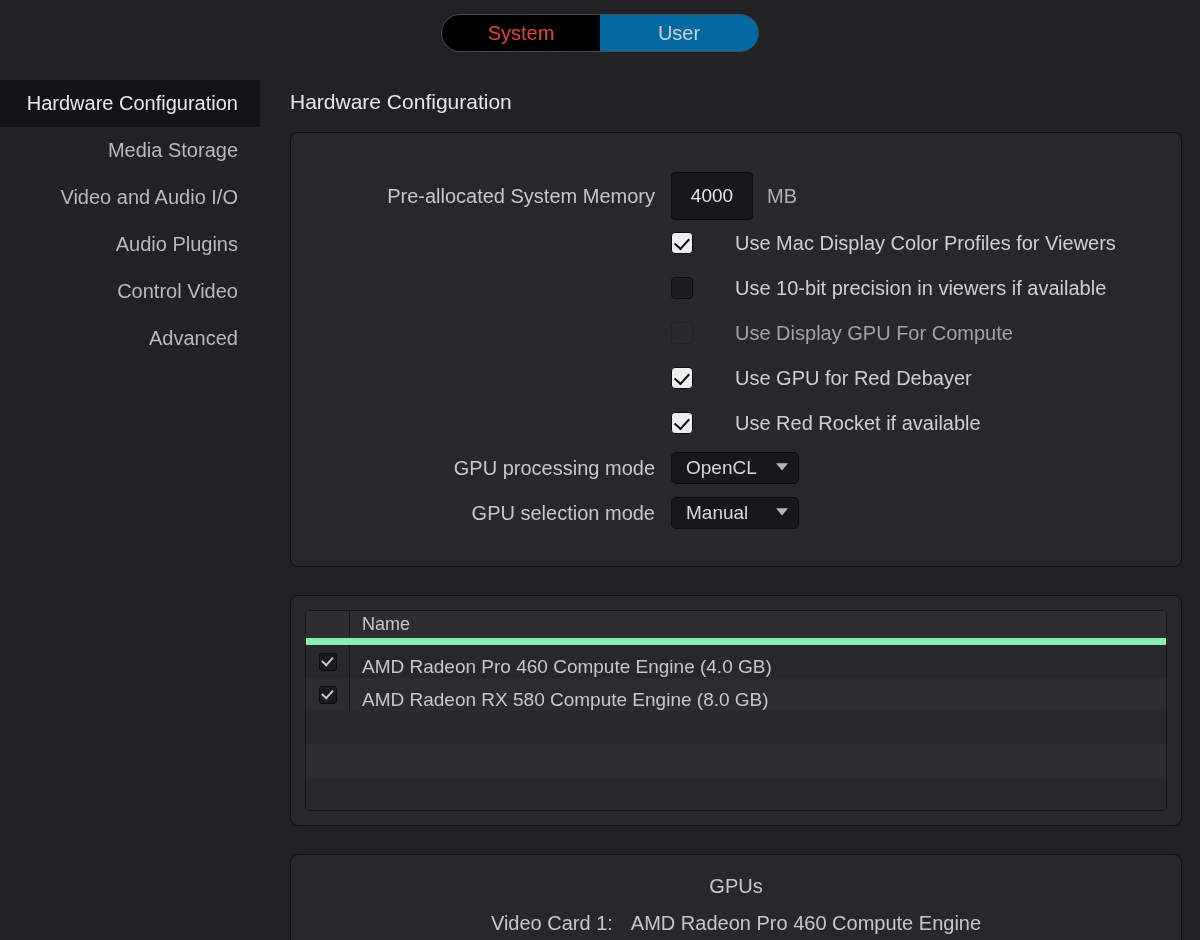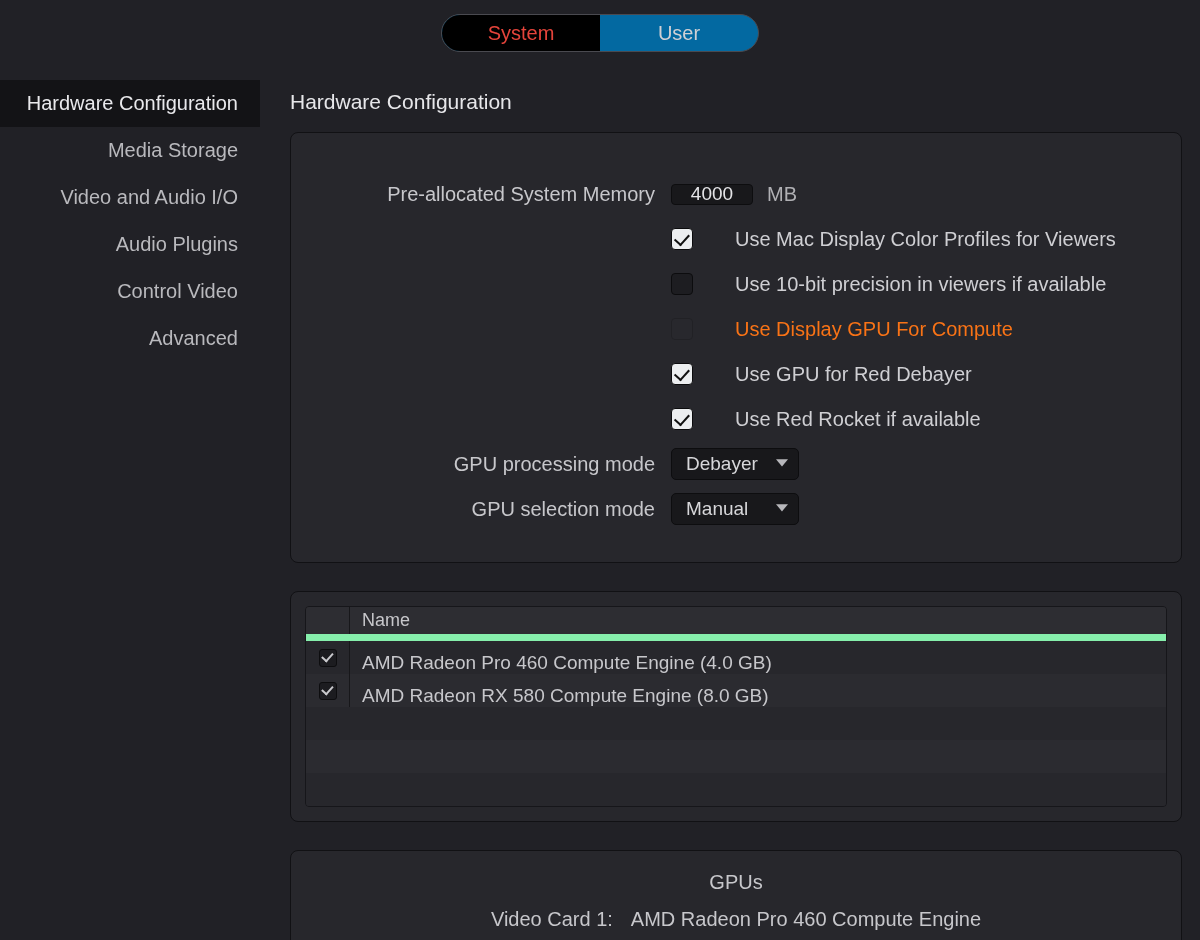--- a/index.html
+++ b/index.html
@@ -102,21 +102,21 @@
   }
 
   input.num {
     background:#18181b;
     border:1px solid #0d0d0f;
     border-radius:4px;
     color:#e4e4e7;
     font-size:19px;
     text-align:center;
     width:82px;
-    height:21px;
+    height:48px;
     font-family:inherit;
   }
   .unit { color:#b0b0b4; font-size:20px; }
 
   .cb {
     width:22px; height:22px;
     border:1px solid #0c0c0e;
     border-radius:4px;
     background:#1d1d21;
     display:flex;
@@ -127,21 +127,21 @@
   .cb.checked { background:#eceef0; }
   .cb.checked::after {
     content:"";
     width:12px; height:7px;
     border-left:2.5px solid #111;
     border-bottom:2.5px solid #111;
     transform:rotate(-48deg) translate(1px,-1px);
   }
   .cb.disabled { opacity:.45; cursor:default; background:#2a2a2f; border-color:#1a1a1e; }
   .cb-label { color:#cfcfd3; font-size:20px;margin-left:28px; }
-  .cb-label.disabled { color:#f97316; }
+  .cb-label.disabled { color:#a3a3a3; }
 
   .select {
     background:#18181b;
     border:1px solid #0d0d0f;
     border-radius:5px;
     height:32px;
     min-width:128px;
     padding:0 32px 0 14px;
     color:#d7d7da;
     font-size:19px;
@@ -287,21 +287,21 @@
         <div class="ctrl">
           <span class="cb checked"></span>
           <span class="cb-label">Use Red Rocket if available</span>
         </div>
       </div>
 
       <div class="row">
         <div class="label">GPU processing mode</div>
         <div class="ctrl">
           <div class="select">
-            <span>Debayer</span>
+            <span>OpenCL</span>
             <span class="chev">
               <svg viewBox="0 0 10 6">
                   <path d="M0 0 L5 6 L10 0" fill="#b7b7bb"></path>
                 </svg>
             </span>
           </div>
         </div>
       </div>
 
       <div class="row">

